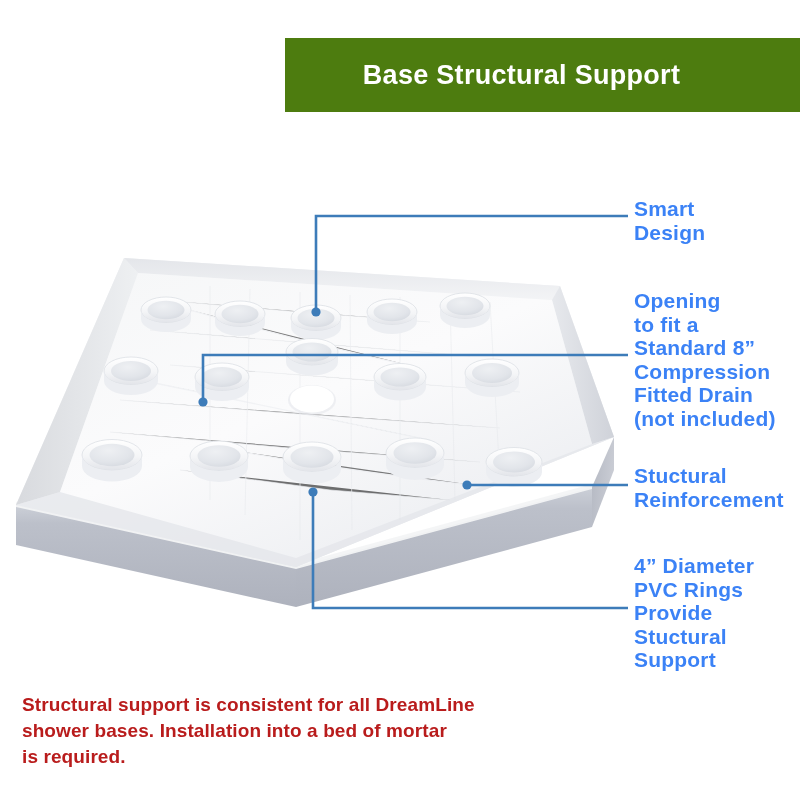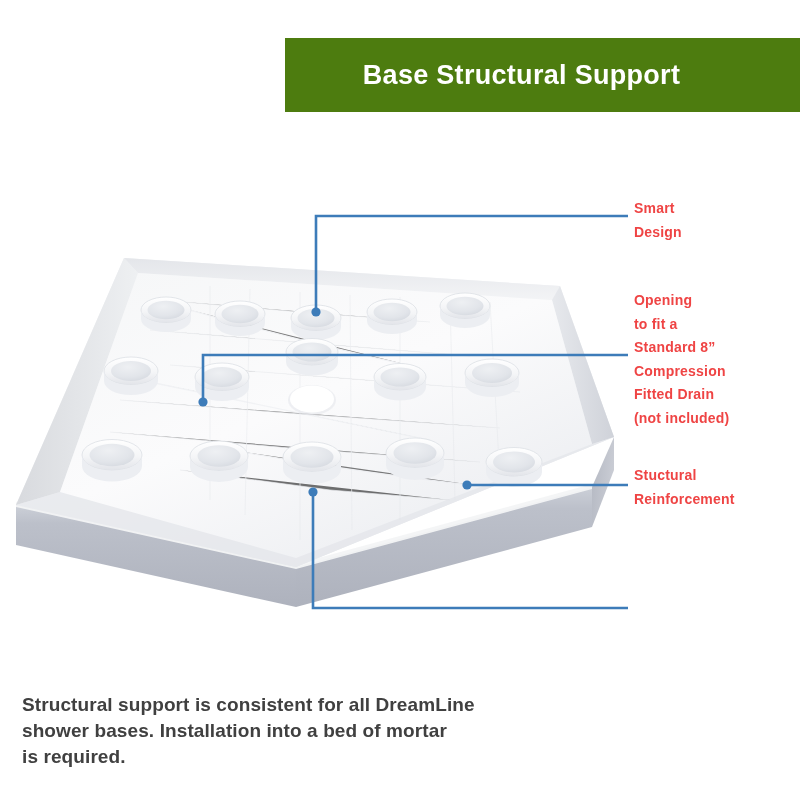--- a/index.html
+++ b/index.html
@@ -41,39 +41,39 @@
     font-size: 27px;
     font-weight: bold;
     letter-spacing: 0.3px;
     white-space: nowrap;
     padding-right: 42px;
   }
 
   
   .callout {
     position: absolute;
-    color: #ef4444;
-    font-size: 14px;
+    color: #3b82f6;
+    font-size: 21px;
     font-weight: bold;
     line-height: 23.5px;
     letter-spacing: 0.2px;
     white-space: pre-line;
   }
   #callout-smart-design   { left: 634px; top: 197px; width: 166px; }
   #callout-opening        { left: 634px; top: 289px; width: 166px; }
   #callout-fiberglass     { left: 634px; top: 464px; width: 166px; }
   #callout-pvc-rings      { left: 634px; top: 554px; width: 166px; }
 
   
   .bottom-caption {
     position: absolute;
     left: 22px;
     top: 692px;
     width: 540px;
-    color: #404040;
+    color: #b91c1c;
     font-size: 19px;
     font-weight: bold;
     line-height: 26px;
     letter-spacing: 0.1px;
     white-space: pre-line;
   }
 
   
   #product-svg, #leader-svg {
     position: absolute;
@@ -292,18 +292,23 @@
   <div class="callout" id="callout-opening">Opening
 to fit a
 Standard 8”
 Compression
 Fitted Drain
 (not included)</div>
 
   <div class="callout" id="callout-fiberglass">Stuctural
 Reinforcement</div>
 
+  <div class="callout" id="callout-pvc-rings">4” Diameter
+PVC Rings
+Provide
+Stuctural
+Support</div>
 
   <div class="bottom-caption">Structural support is consistent for all DreamLine
 shower bases. Installation into a bed of mortar
 is required.</div>
 
 </div>
 
 </body></html>

